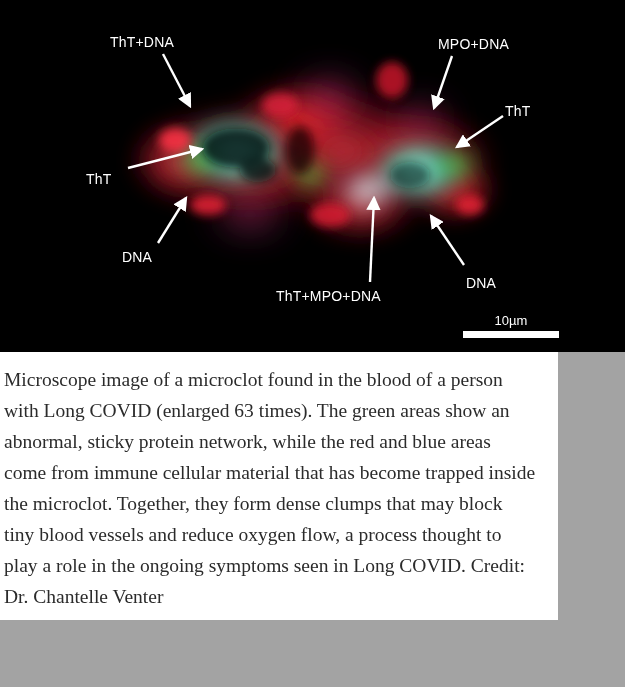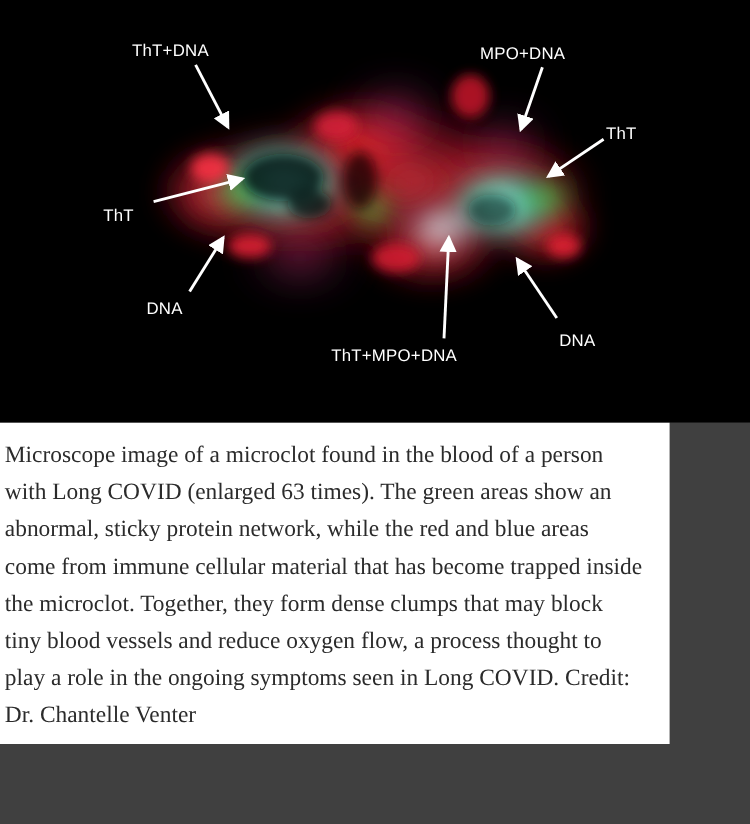--- a/index.html
+++ b/index.html
@@ -10,21 +10,21 @@
   body {
     width: 625px;
     height: 687px;
     font-family: "Liberation Sans", sans-serif;
     overflow: hidden;
   }
   #page {
     position: relative;
     width: 625px;
     height: 687px;
-    background: #404040;
+    background: #a3a3a3;
   }
 
   
   #figure {
     position: relative;
     width: 625px;
     height: 352px;
     background: #000000;
     overflow: hidden;
   }
@@ -169,21 +169,21 @@
         <ellipse cx="208" cy="205" rx="18" ry="10" fill="#e52235"></ellipse>
         <ellipse cx="330" cy="215" rx="20" ry="12" fill="#d81b30"></ellipse>
         <ellipse cx="470" cy="205" rx="14" ry="10" fill="#e52235"></ellipse>
         <ellipse cx="392" cy="80" rx="16" ry="18" fill="#c8152b"></ellipse>
         <ellipse cx="280" cy="105" rx="18" ry="12" fill="#d8203a"></ellipse>
       </g>
     </svg>
 
     <div class="ann-label" style="left:110px; top:34px;">ThT+DNA</div>
 
-    <div class="ann-label" style="left:400px; top:36px;">MPO+DNA</div>
+    <div class="ann-label" style="left:438px; top:36px;">MPO+DNA</div>
 
     <div class="ann-label" style="left:505px; top:103px;">ThT</div>
 
     <div class="ann-label" style="left:86px; top:171px;">ThT</div>
 
     <div class="ann-label" style="left:122px; top:249px;">DNA</div>
 
     <div class="ann-label" style="left:276px; top:288px;">ThT+MPO+DNA</div>
 
     <div class="ann-label" style="left:466px; top:275px;">DNA</div>
@@ -198,18 +198,22 @@
         <line x1="163" y1="54" x2="190" y2="106"></line>
         <line x1="452" y1="56" x2="434" y2="108"></line>
         <line x1="503" y1="116" x2="457" y2="147"></line>
         <line x1="128" y1="168" x2="202" y2="149"></line>
         <line x1="158" y1="243" x2="186" y2="198"></line>
         <line x1="370" y1="282" x2="374" y2="198"></line>
         <line x1="464" y1="265" x2="431" y2="216"></line>
       </g>
     </svg>
 
+    <div id="scalebar-wrap">
+      <span id="scalebar-label">10µm</span>
+      <div id="scalebar-line"></div>
+    </div>
 
   </div>
 
   <div id="caption">Microscope image of a microclot found in the blood of a person with Long COVID (enlarged 63 times). The green areas show an abnormal, sticky protein network, while the red and blue areas come from immune cellular material that has become trapped inside the microclot. Together, they form dense clumps that may block tiny blood vessels and reduce oxygen flow, a process thought to play a role in the ongoing symptoms seen in Long COVID. Credit: Dr. Chantelle Venter</div>
 
 </div>
 
 </body></html>

